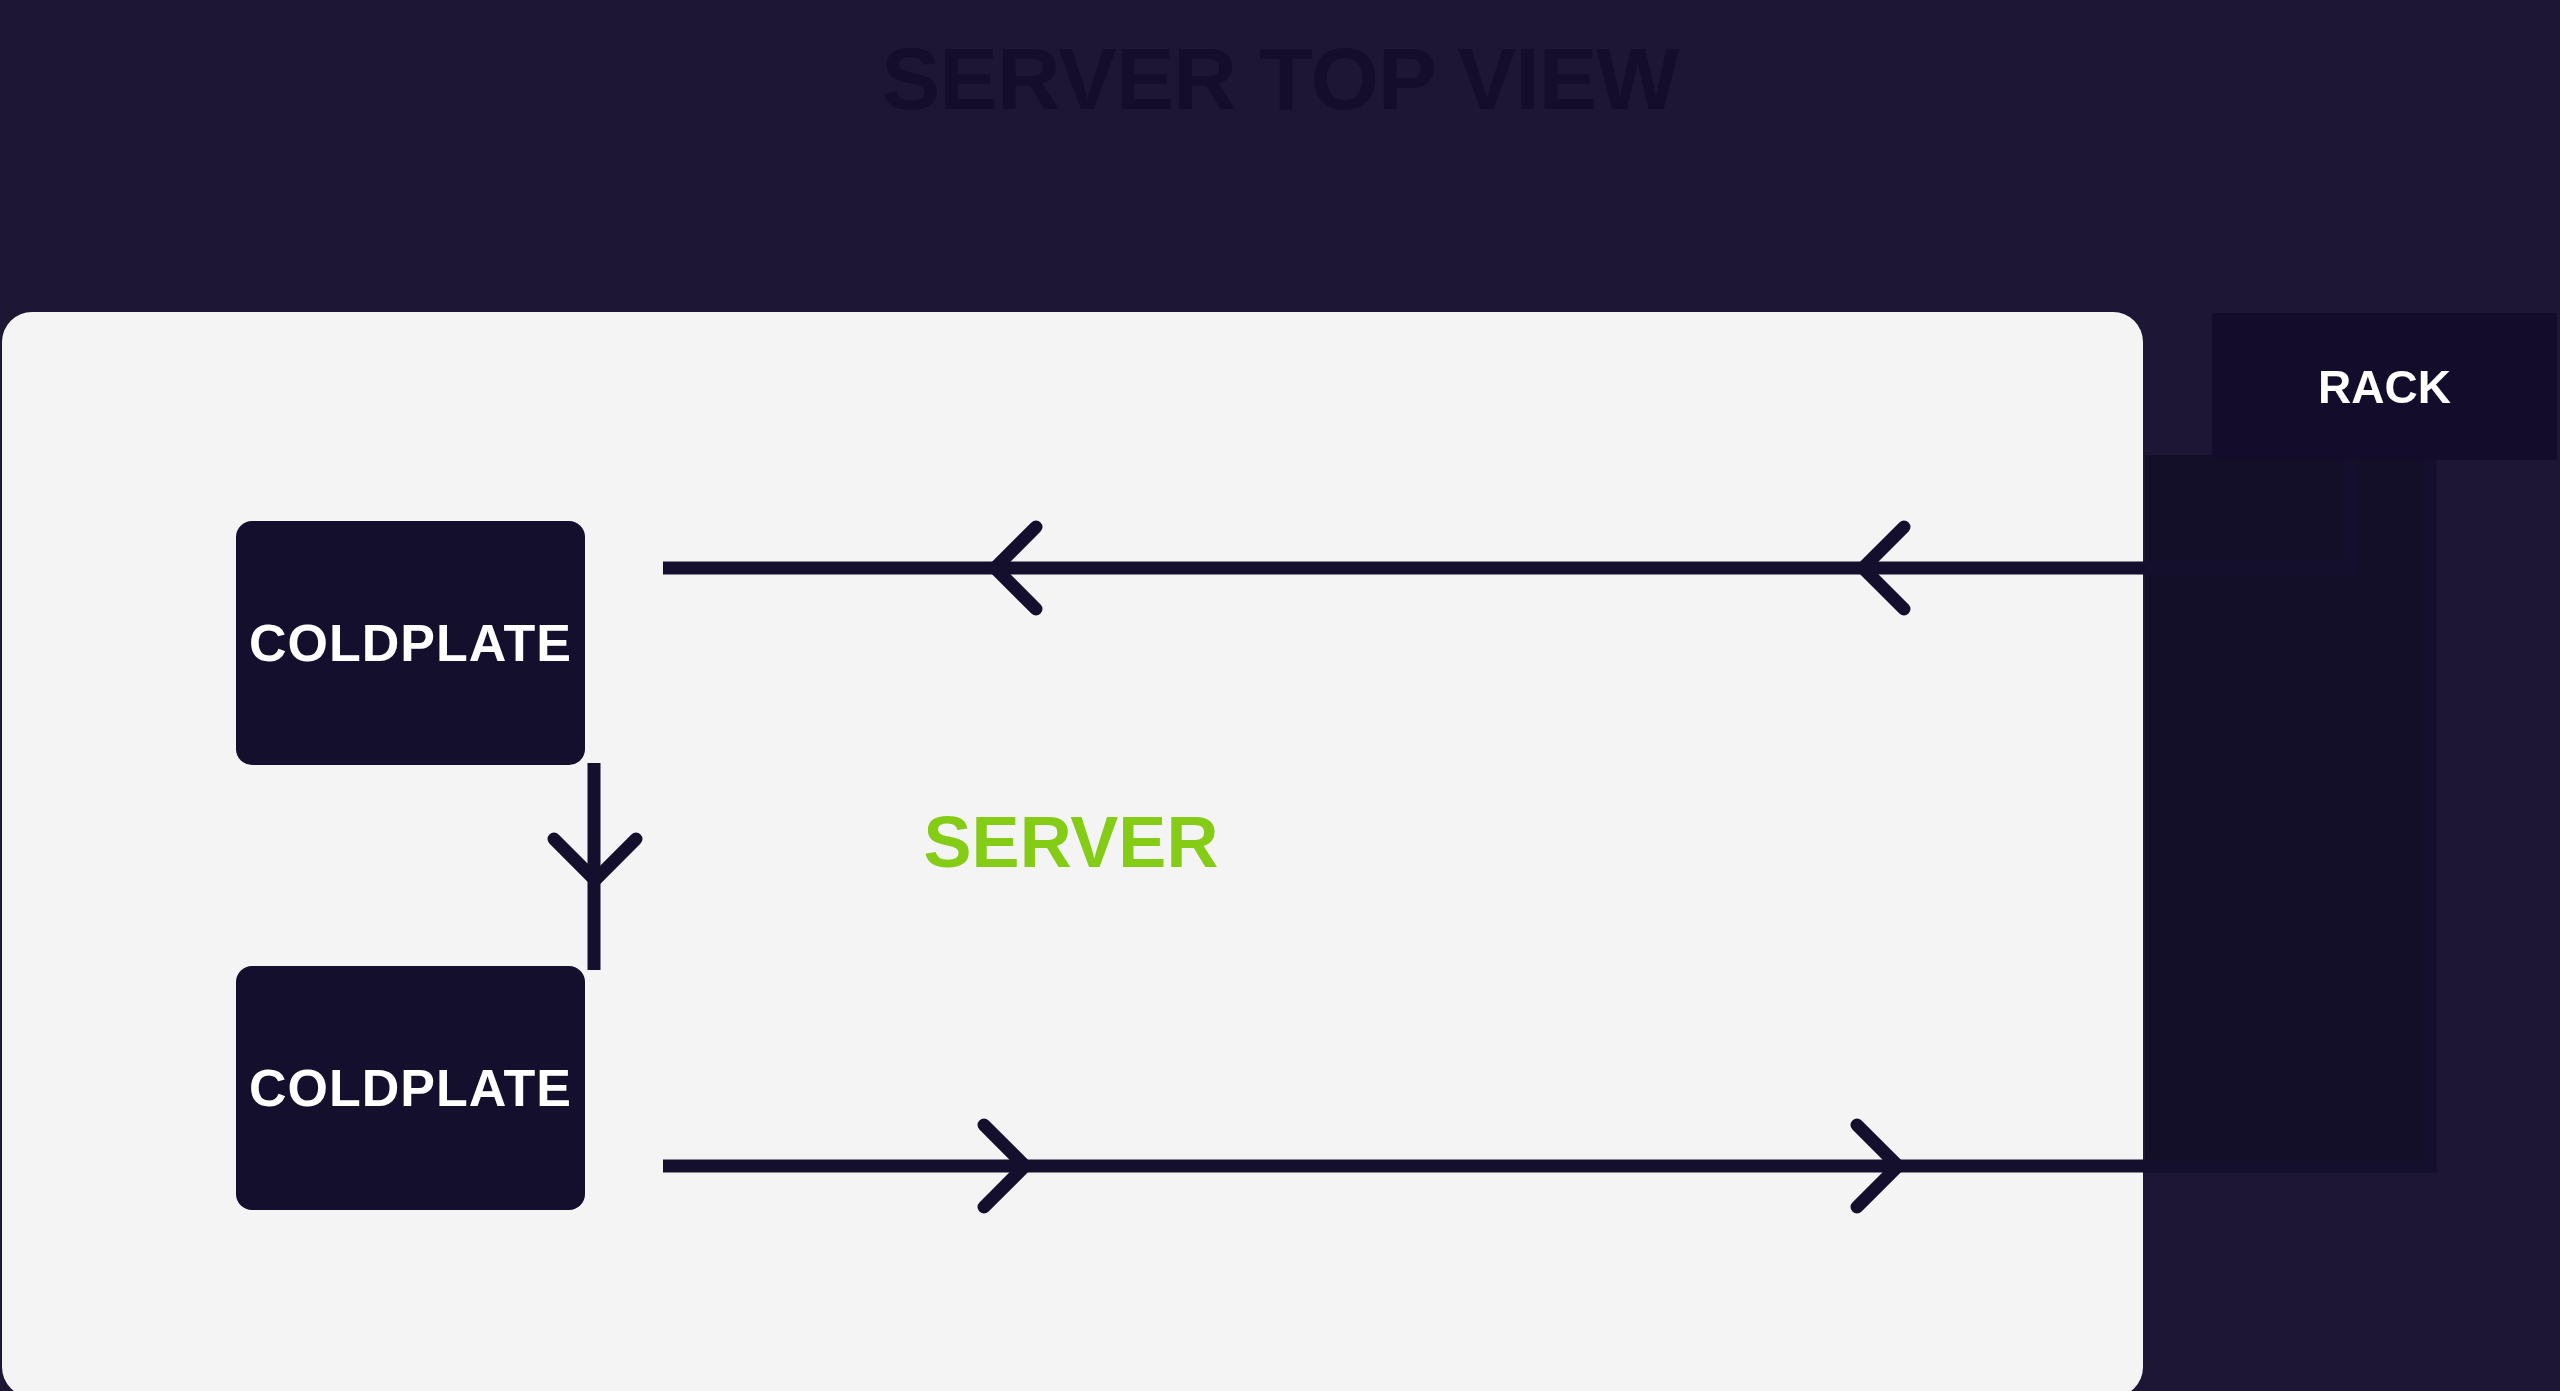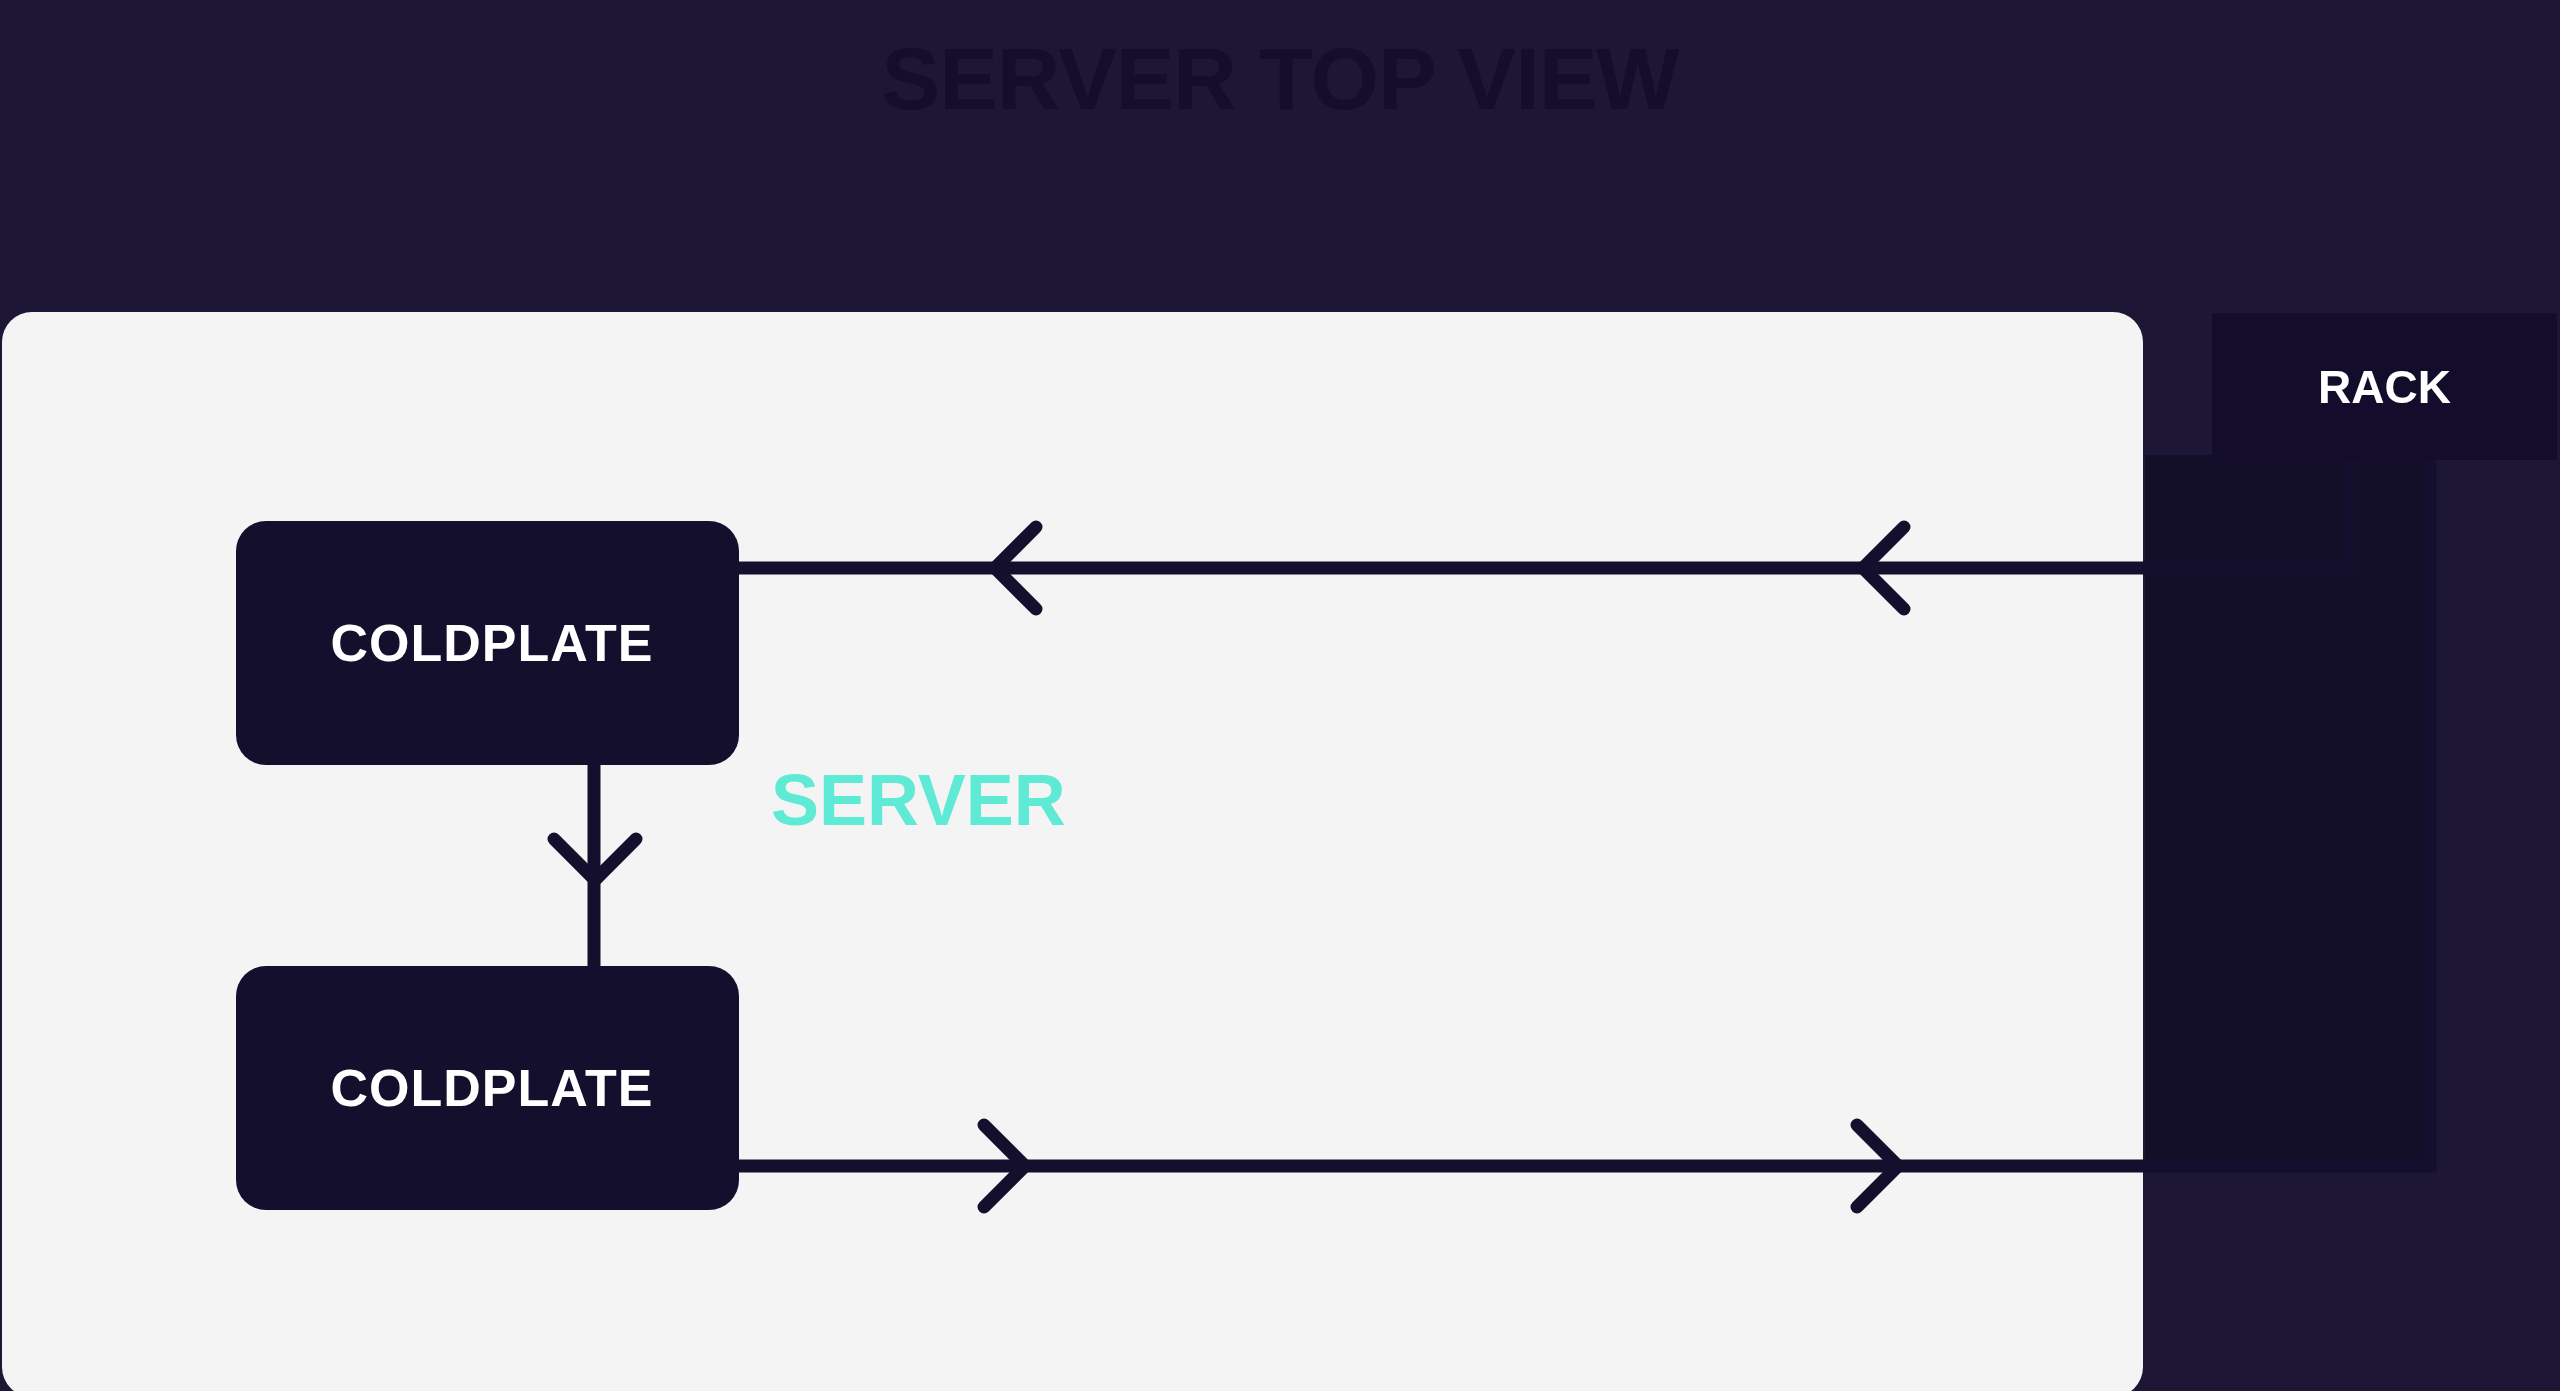--- a/index.html
+++ b/index.html
@@ -37,43 +37,43 @@
   }
   .node{
     position:absolute;
     display:flex;flex-direction:row;
     align-items:center;justify-content:center;
     z-index:3;
     color:#ffffff;
     text-align:center;
   }
   .coldplate{
-    left:236px;width:494px;height:244px;
+    left:236px;width:349px;height:244px;
     background:#150f2e;
-    border-radius:30px;
-    font-size:52px;font-weight:800;letter-spacing:1px;padding-left:9px;
+    border-radius:16px;
+    font-size:52px;font-weight:800;letter-spacing:1px;
   }
   .coldplate.top{top:521px;}
   .coldplate.bottom{top:966px;}
   .manifold{
     left:2212px;top:313px;
     width:345px;height:147px;
     background:#130d2b;
     font-size:46px;font-weight:800;
     line-height:62px;
     border-radius:2px;
   }
   .tray-label{
     position:absolute;
-    left:771px;top:742px;width:600px;
+    left:771px;top:784px;width:600px;
     z-index:3;
-    text-align:left;
+    text-align:center;
     font-size:72px;font-weight:800;
     line-height:116px;
-    color:#5eead4;
+    color:#84cc16;
   }
 </style>
 </head>
 <body>
 
 <div id="app">
 
   <div class="page-title">SERVER TOP VIEW</div>
 
   <div class="tray"></div>

